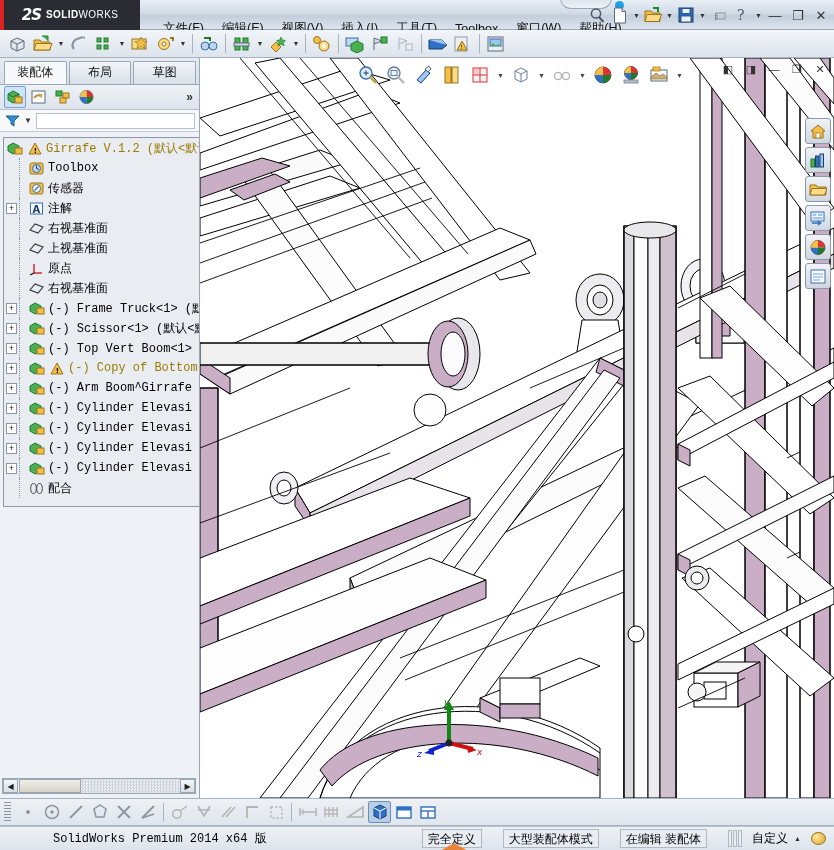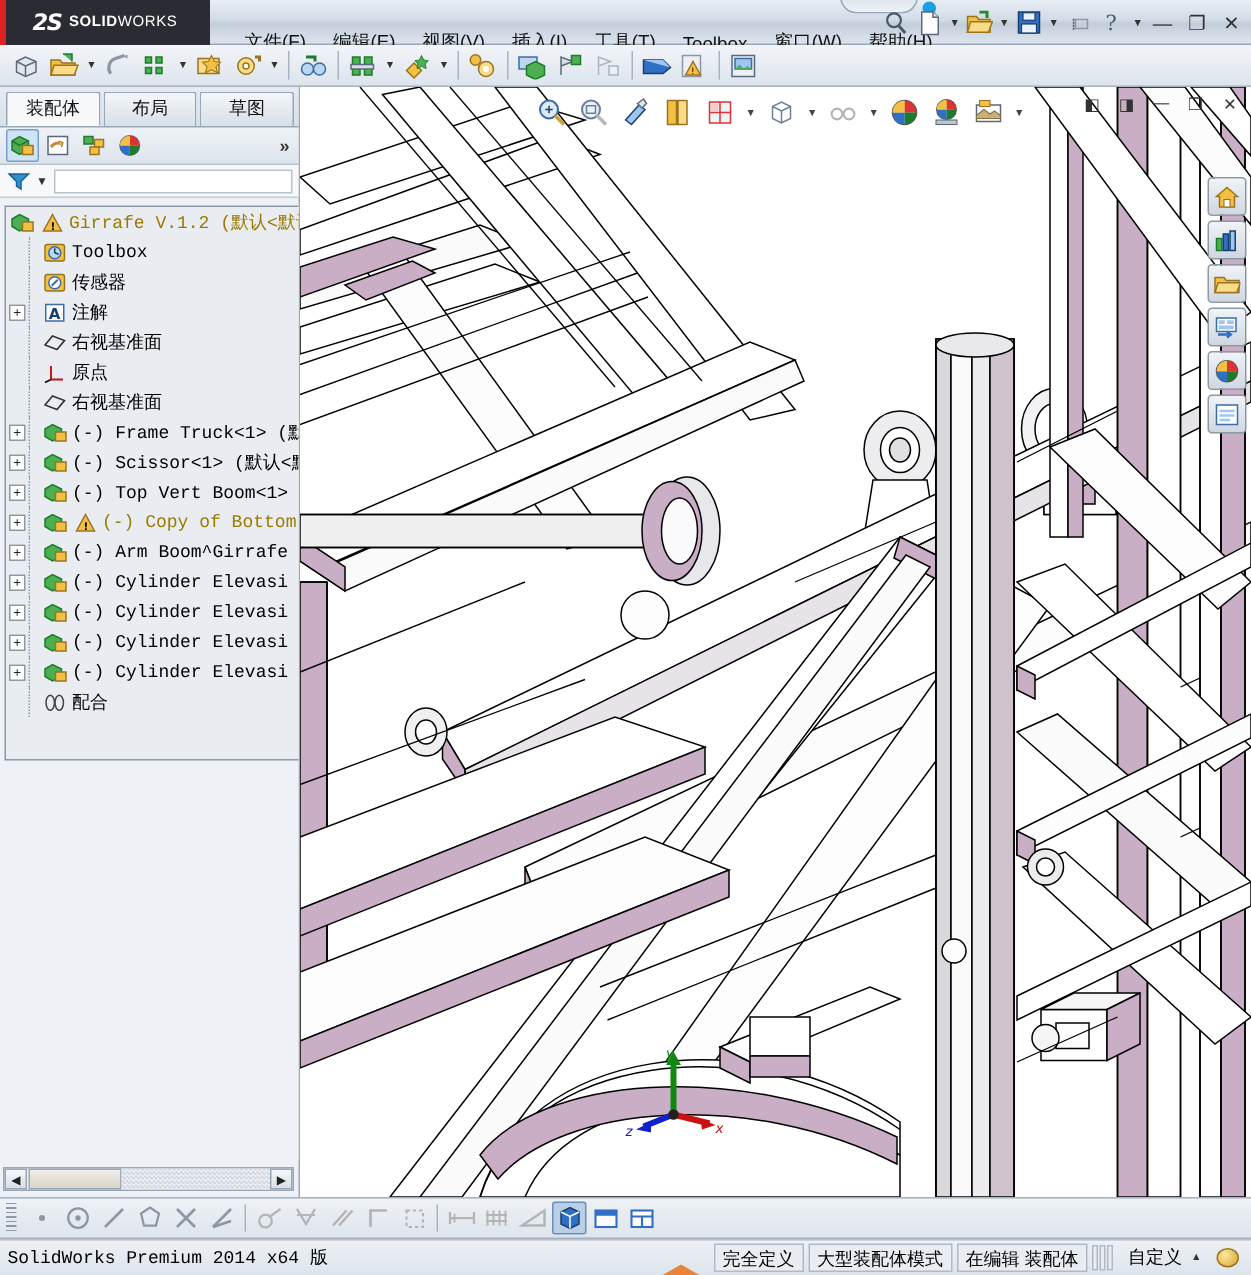--- a/index.html
+++ b/index.html
@@ -178,29 +178,29 @@
     background:repeating-linear-gradient(180deg,#8d98a5 0 1px, transparent 1px 3px);
     margin-right:4px;}
   .sk{ width:23px;height:22px; display:flex;align-items:center;justify-content:center; }
   .sk.sel{ background:#b9cfe8; border:1px solid #6a8fb8; border-radius:2px; }
   .sksep{ width:1px;height:18px;background:#aab4c0;margin:0 3px;}
 
   .statusbar{
     position:absolute; left:0; top:826px; width:834px; height:24px;
     background:linear-gradient(180deg,#eef1f5,#dde4ec);
     border-top:1px solid #b9c2cc;
-    display:flex; align-items:center;
+    display:flex; align-items:center;padding-left:48px;
   }
   .st-left{
     font-family:"Liberation Mono", monospace; font-size:12px; color:#000;
     padding-left:5px; flex:1;
   }
   .st-cell{
     font-size:12px; color:#000; border:1px solid #b0b9c4; background:#e9edf2;
-    padding:1px 5px; margin-right:3px; height:19px; line-height:16px; white-space:nowrap;
+    padding:1px 5px; margin-right:21px; height:19px; line-height:16px; white-space:nowrap;
   }
   .st-bars{ display:flex; gap:1px; margin-right:4px; }
   .st-bar{ width:4px;height:17px;border:1px solid #b0b9c4;background:#e9edf2;}
   .st-custom{ font-size:12px; padding:0 6px; }
   .st-caret{ font-size:7px;color:#333; margin-right:10px;}
   .st-coin{ width:15px;height:13px;border-radius:50%;
     background:radial-gradient(circle at 35% 32%,#ffe9a0,#d9a32a);
     border:1px solid #9a7420; margin-right:8px;}
 
   .orange-tri{
@@ -512,20 +512,30 @@
           <span class="spacer"></span>
           <span class="dots"></span>
           <span class="ticon">
             <svg width="16" height="15" viewBox="0 0 16 15">
                 <path d="M1,9 L6,3 L14,6 L9,12 Z" fill="none" stroke="#333" stroke-width="1.1"></path>
               </svg>
           </span>
           <span class="tlabel">右视基准面</span>
         </div>
 
+        <div class="tnode">
+          <span class="spacer"></span>
+          <span class="dots"></span>
+          <span class="ticon">
+            <svg width="16" height="15" viewBox="0 0 16 15">
+                <path d="M1,9 L6,3 L14,6 L9,12 Z" fill="none" stroke="#333" stroke-width="1.1"></path>
+              </svg>
+          </span>
+          <span class="tlabel">上视基准面</span>
+        </div>
 
         <div class="tnode">
           <span class="spacer"></span>
           <span class="dots"></span>
           <span class="ticon">
             <svg width="16" height="15" viewBox="0 0 16 15">
                 <path d="M5,12 L5,3" stroke="#cc1111" stroke-width="1.3"></path>
                 <path d="M5,12 L13,12" stroke="#cc1111" stroke-width="1.3"></path>
                 <path d="M5,12 L1,14" stroke="#111" stroke-width="1.3"></path>
               </svg>

